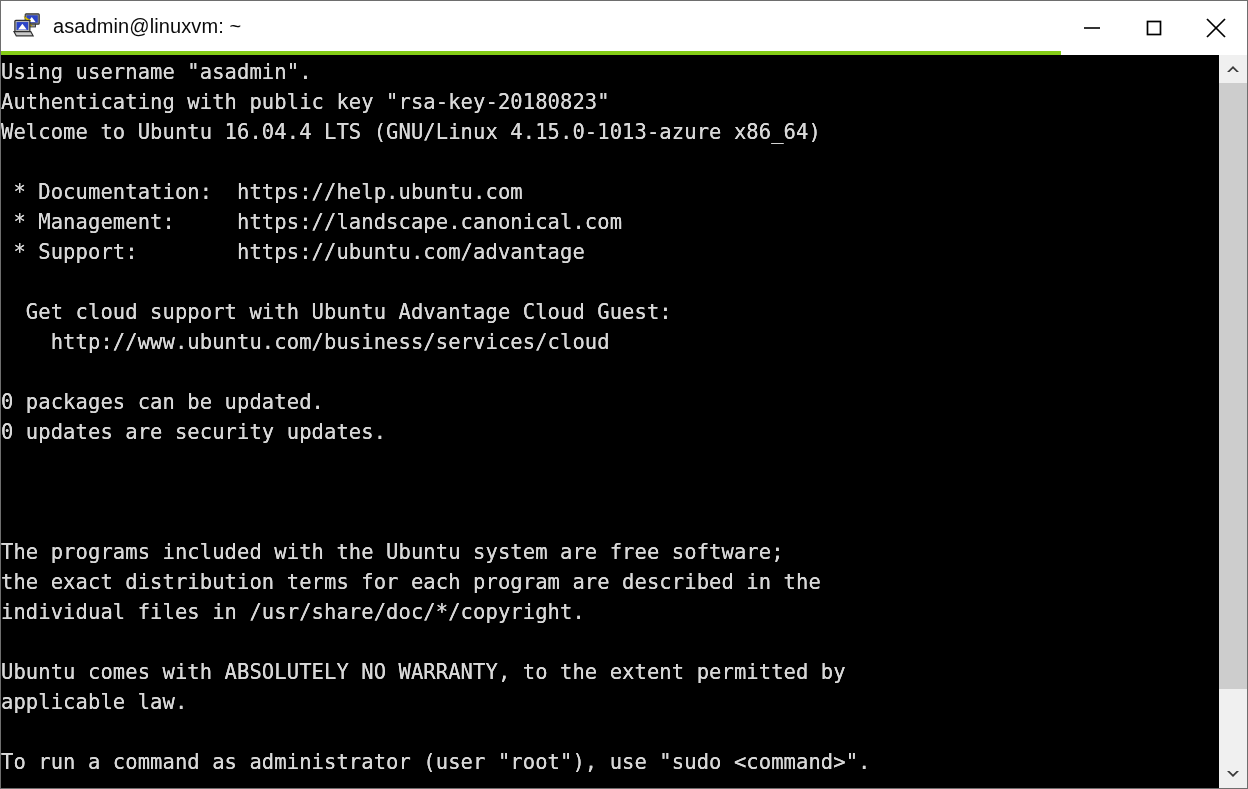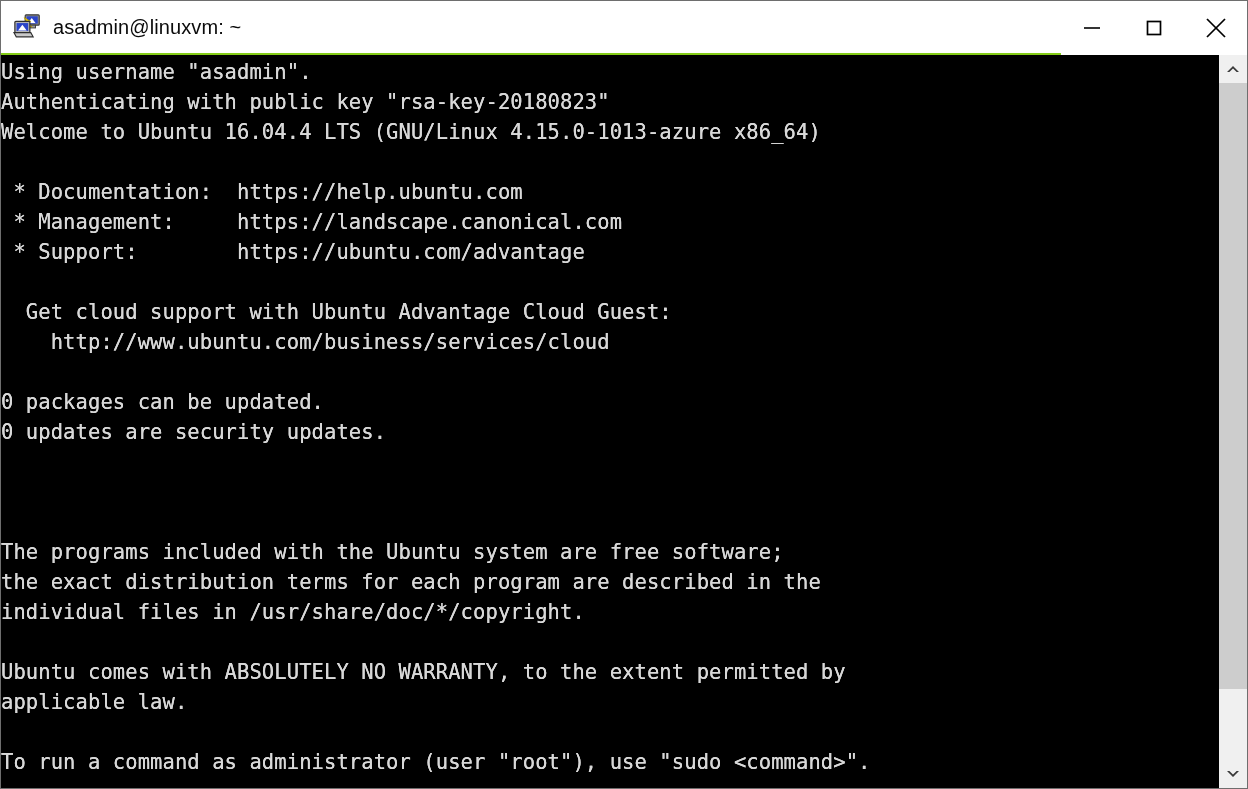--- a/index.html
+++ b/index.html
@@ -26,21 +26,21 @@
     display: flex;
     flex-direction: column;
   }
 
   
   #titlebar {
     position: relative;
     height: 54px;
     flex: 0 0 54px;
     background: #ffffff;
-    border-bottom: 2px solid #84cc16;
+    border-bottom: 4px solid #84cc16;
     display: flex;
     align-items: center;
     box-sizing: border-box;
   }
   #app-icon {
     width: 30px;
     height: 30px;
     margin-left: 12px;
     margin-right: 10px;
     flex: 0 0 30px;

